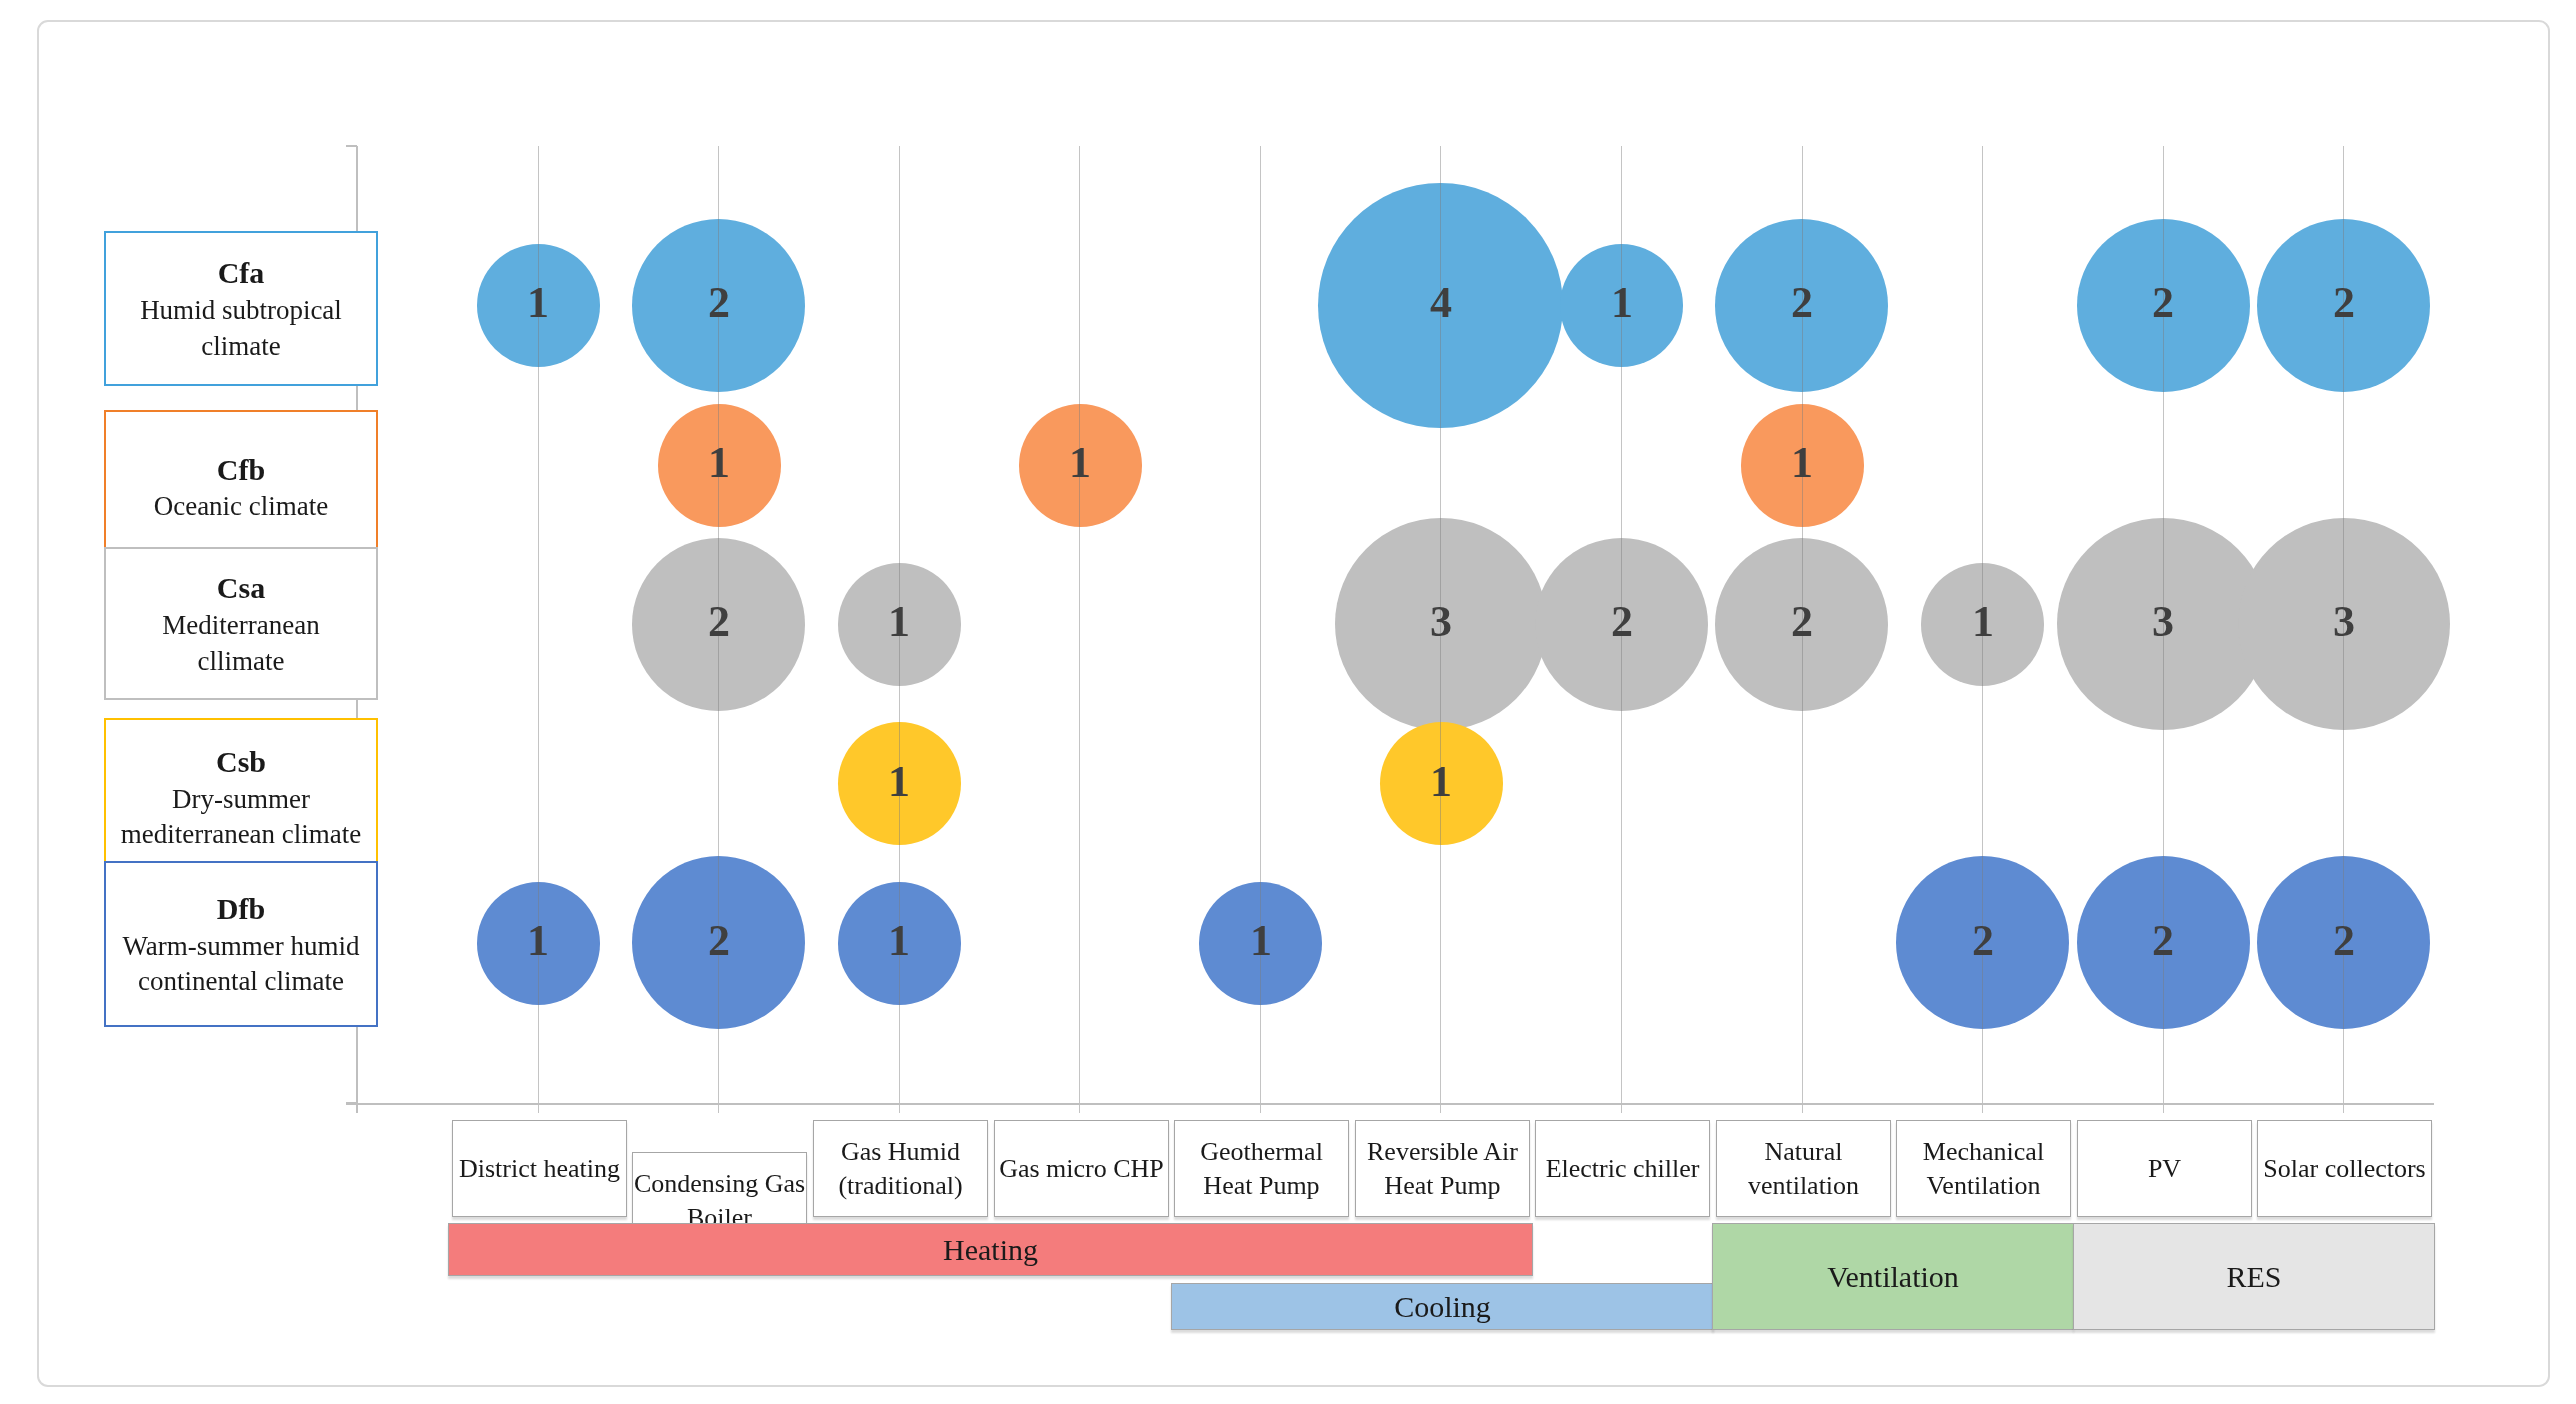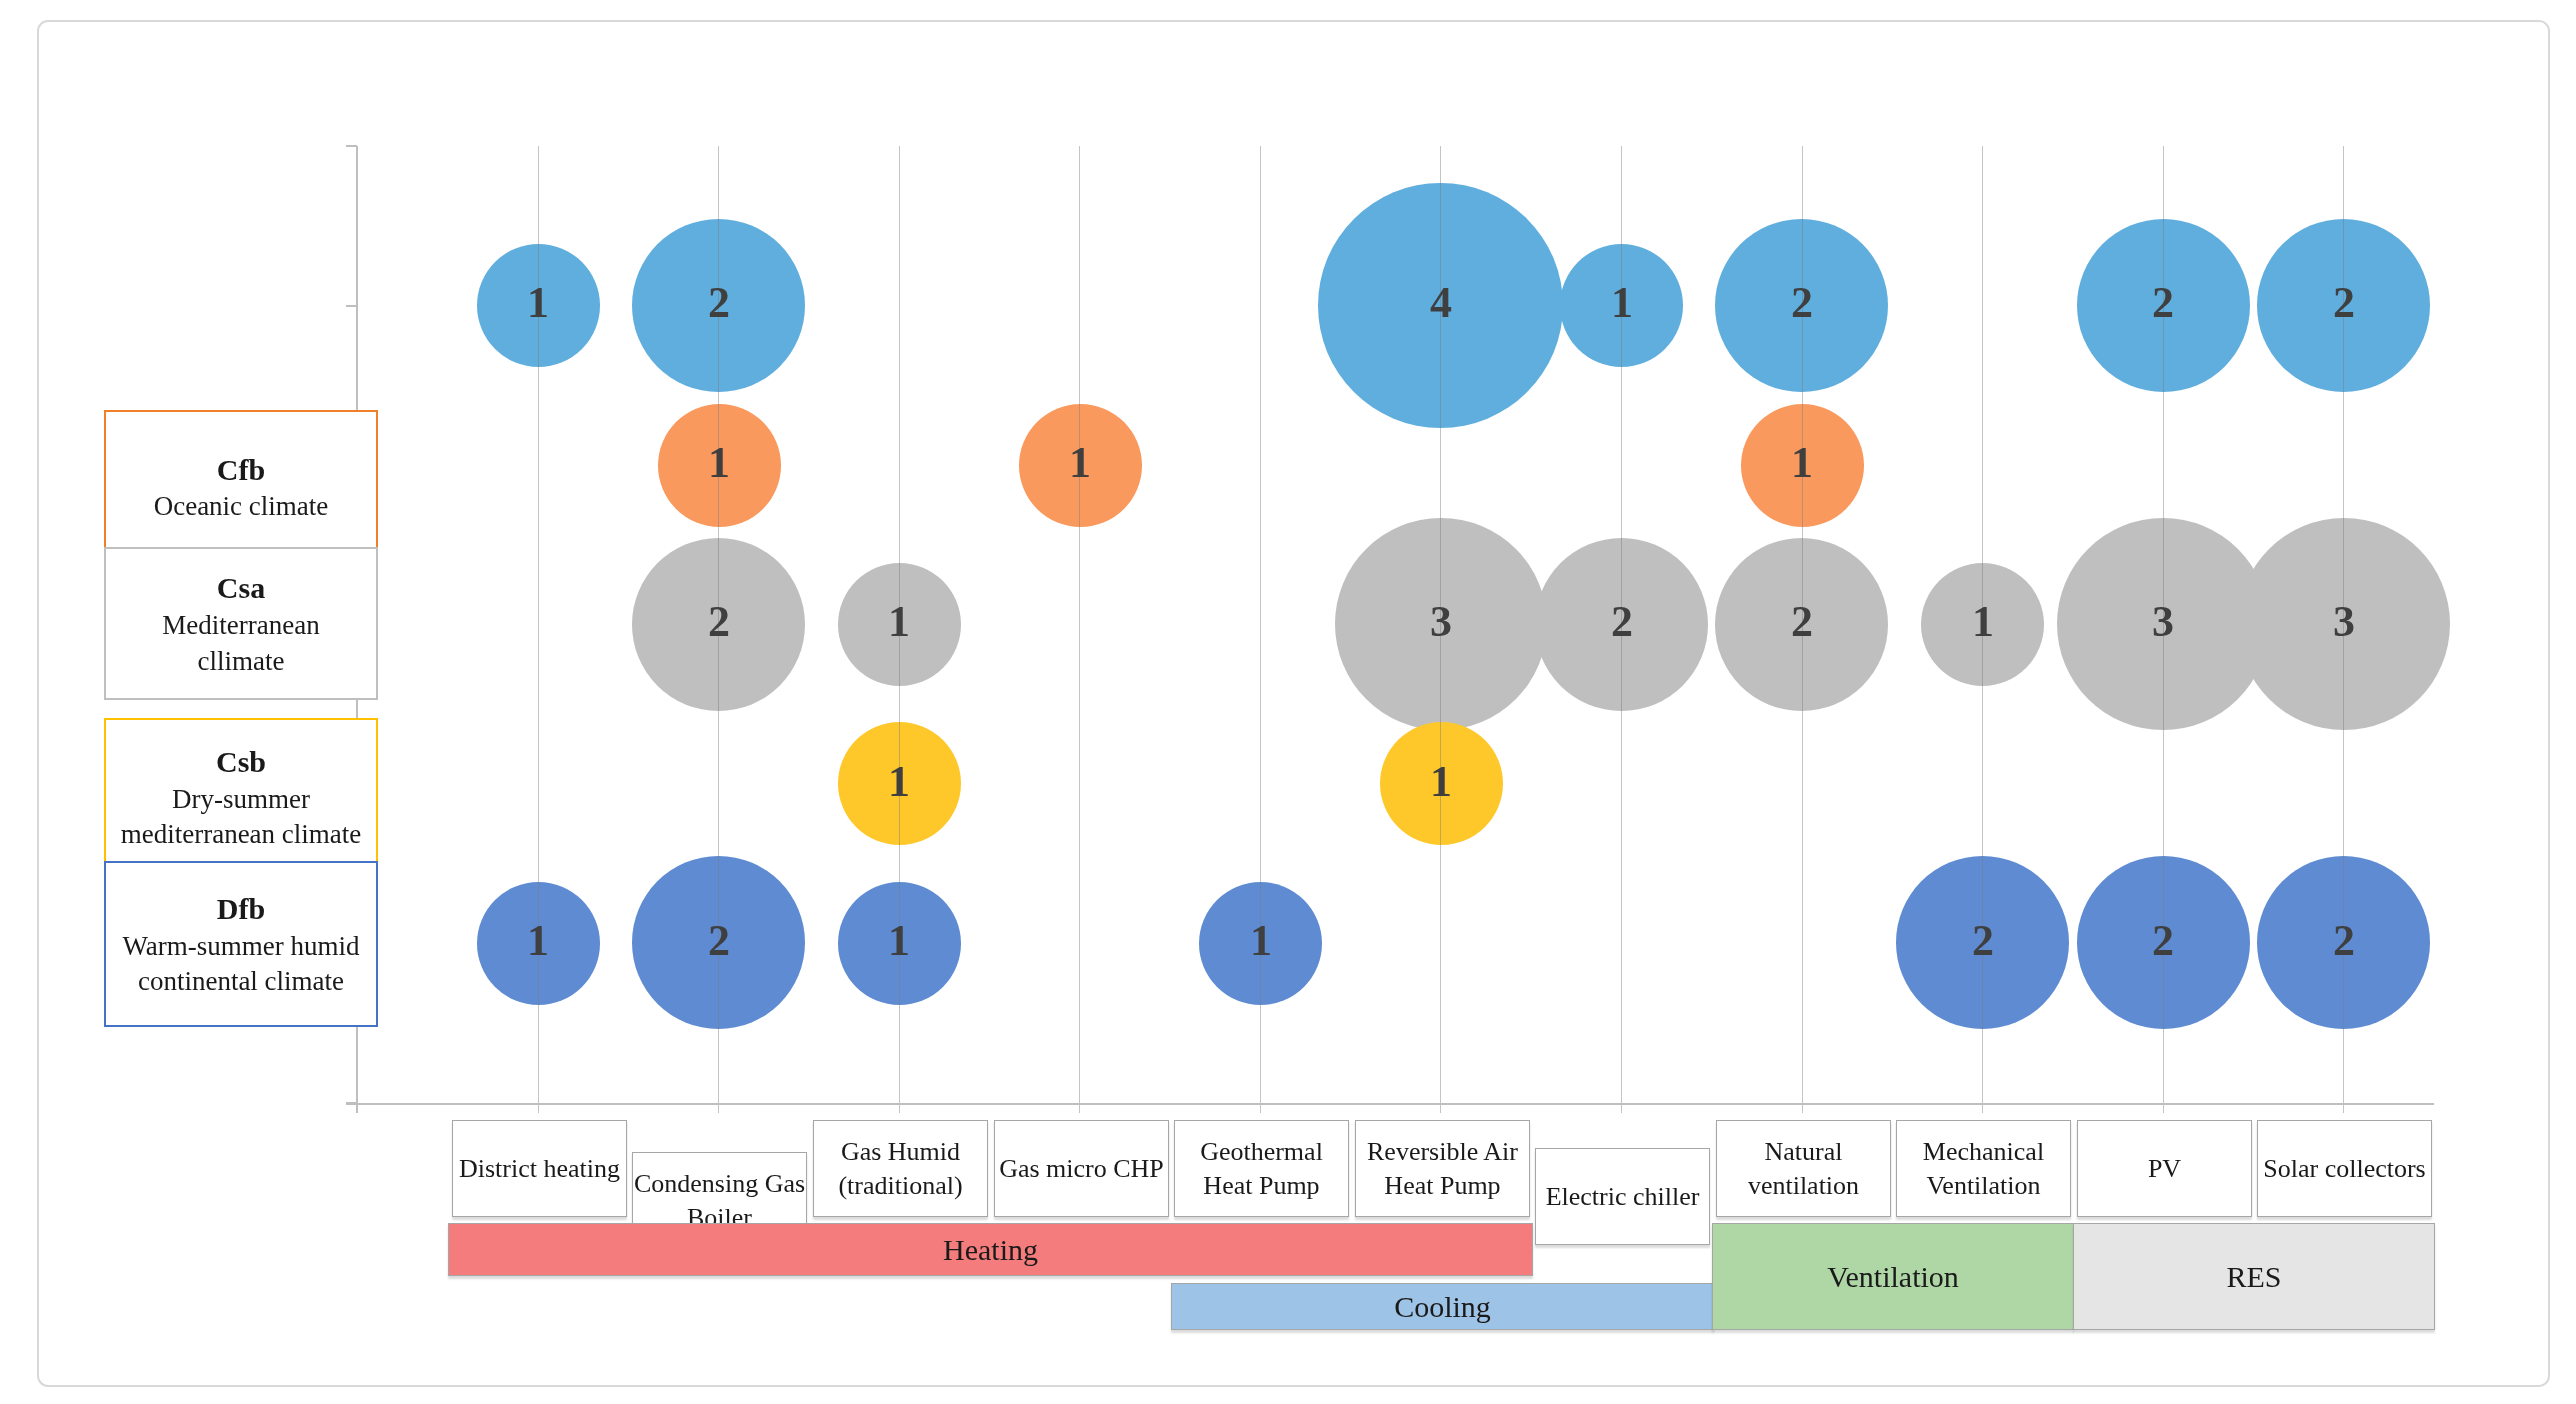--- a/index.html
+++ b/index.html
@@ -42,20 +42,24 @@
       <div class="gridline" style="left: 2304px; top: 124px; height: 967px;"></div>
       <div class="axis-line" style="left: 317px; top: 124px; width: 1.7px; height: 967px;"></div>
       <div class="axis-line" style="left: 307px; top: 1081px; width: 2088px; height: 1.7px;"></div>
       <div class="tick" style="left: 307px; top: 123px; width: 11px; height: 1.7px;"></div>
       <div class="tick" style="left: 307px; top: 283px; width: 11px; height: 1.7px;"></div>
       <div class="tick" style="left: 307px; top: 442px; width: 11px; height: 1.7px;"></div>
       <div class="tick" style="left: 307px; top: 602px; width: 11px; height: 1.7px;"></div>
       <div class="tick" style="left: 307px; top: 761px; width: 11px; height: 1.7px;"></div>
       <div class="tick" style="left: 307px; top: 920px; width: 11px; height: 1.7px;"></div>
       <div class="tick" style="left: 307px; top: 1080px; width: 11px; height: 1.7px;"></div>
+      <div class="row-box" style="top: 209px; height: 151px; border: 2px solid rgb(65, 161, 220);">
+        <div class="code">Cfa</div>
+        <div class="desc">Humid subtropical climate</div>
+      </div>
       <div class="row-box" style="top: 388px; height: 150px; border: 2px solid rgb(240, 127, 41);">
         <div class="code">Cfb</div>
         <div class="desc">Oceanic climate</div>
       </div>
       <div class="row-box" style="top: 525px; height: 149px; border: 2px solid rgb(191, 191, 191);">
         <div class="code">Csa</div>
         <div class="desc">Mediterranean cllimate</div>
       </div>
       <div class="row-box" style="top: 680px; height: 154px; border: 2px solid rgb(255, 192, 0); margin-top: 16px;">
         <div class="code">Csb</div>
@@ -130,21 +134,21 @@
       </div>
       <div class="col-box" style="left: 955px; top: 1098px;">
         <span>Gas micro CHP</span>
       </div>
       <div class="col-box" style="left: 1135px; top: 1098px;">
         <span>Geothermal Heat Pump</span>
       </div>
       <div class="col-box" style="left: 1316px; top: 1098px;">
         <span>Reversible Air Heat Pump</span>
       </div>
-      <div class="col-box" style="left: 1496px; top: 1098px; margin-top: 28px;">
+      <div class="col-box" style="left: 1496px; top: 1098px;">
         <span>Electric chiller</span>
       </div>
       <div class="col-box" style="left: 1677px; top: 1098px;">
         <span>Natural ventilation</span>
       </div>
       <div class="col-box" style="left: 1857px; top: 1098px;">
         <span>Mechanical Ventilation</span>
       </div>
       <div class="col-box" style="left: 2038px; top: 1098px;">
         <span>PV</span>

